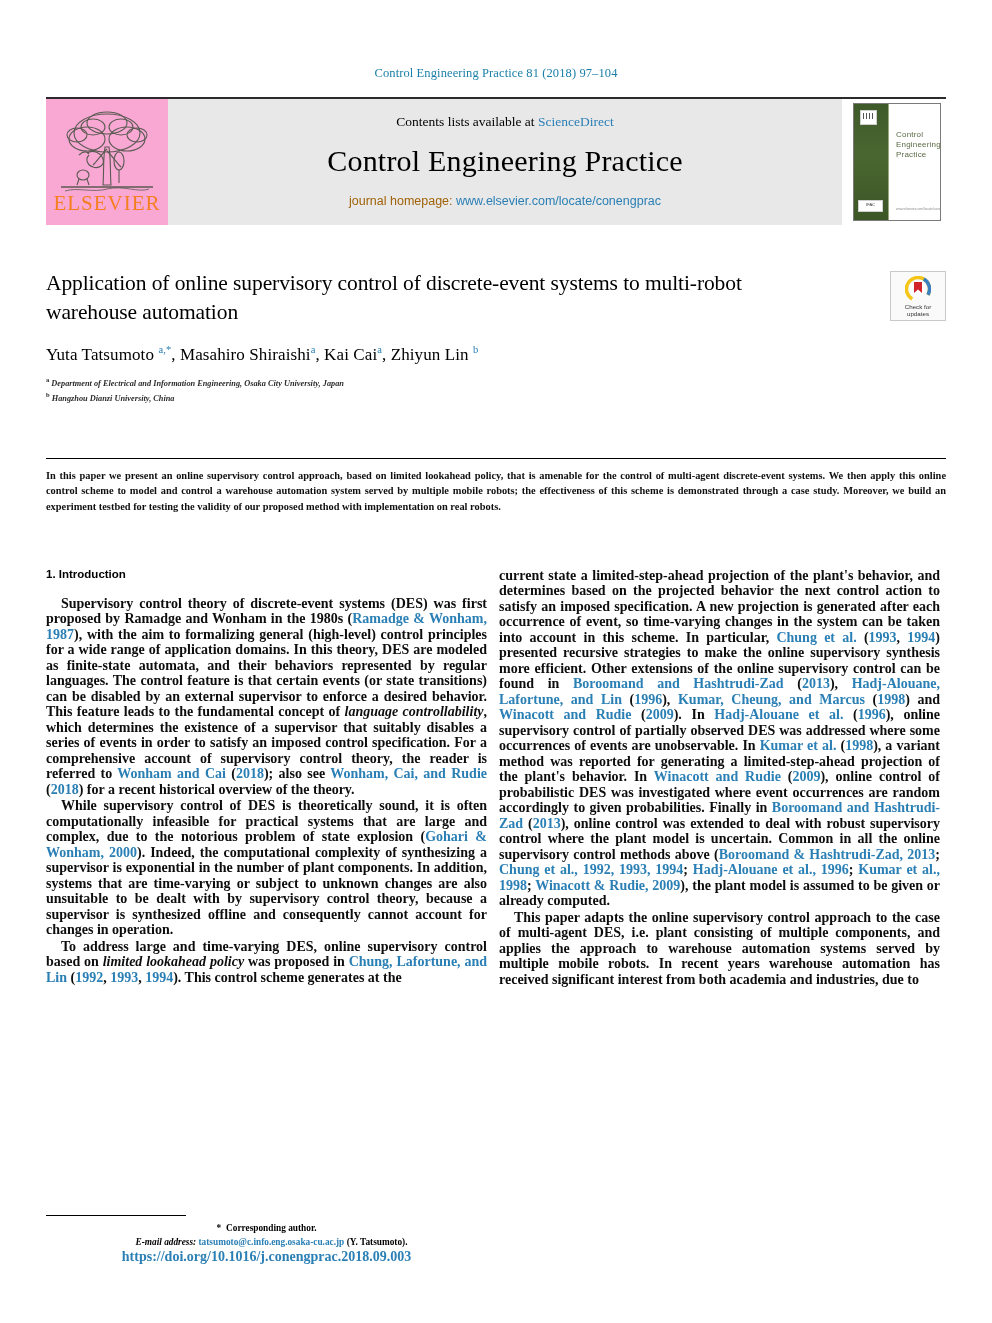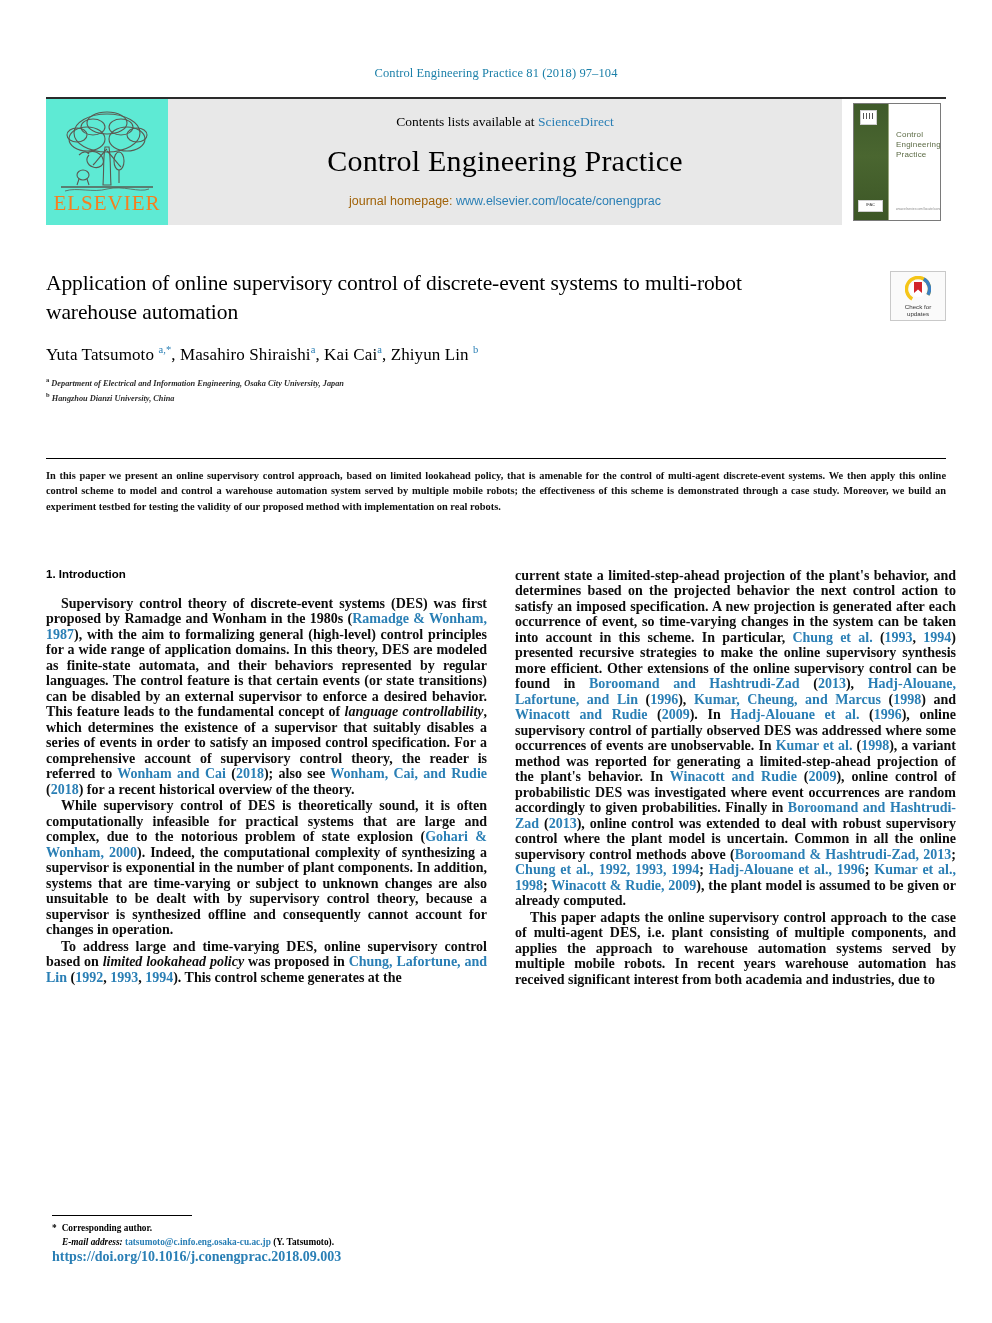--- a/index.html
+++ b/index.html
@@ -31,21 +31,21 @@
     display: flex;
     align-items: stretch;
     height: 128px;
   }
   .banner-logo {
     width: 122px;
     flex: 0 0 122px;
     display: flex;
     align-items: center;
     justify-content: center;
-    background: #5eead4;
+    background: #f9a8d4;
     padding: 2px 4px 4px 4px;
   }
   .banner-center {
     flex: 1 1 auto;
     background: #e8e8e8;
     display: flex;
     flex-direction: column;
     align-items: center;
     justify-content: center;
     padding: 6px 0 8px 0;
@@ -194,21 +194,21 @@
     text-align: justify;
     margin-top: 9px;
     font-weight: bold;
     color: #101010;
   }
 
   
   .body-wrap {
     margin: 54px 46px 0 46px;
     display: flex;
-    gap: 28px;
+    gap: 12px;
   }
   .col { width: 441px; flex: 0 0 441px; }
   .col.right { }
   .sec-title {
     font-family: "Liberation Sans", sans-serif;
     font-weight: bold;
     font-size: 11.5px;
     margin-bottom: 16px;
   }
   .para {
@@ -221,23 +221,24 @@
     color: #0d0d0d;
     hyphens: auto;
   }
   .para.cont { text-indent: 0; }
   .para i { font-style: italic; }
   .ref { color: #2a7fb5; }
 
   
   .footer {
     position: absolute;
-    left: 52px;
+    left: 46px;
     bottom: 58px;
     width: 441px;
+    text-align: center;
   }
   .fn-rule { border-top: 1px solid #000; width: 140px; margin-bottom: 6px; }
   .fn-line {
     font-size: 9.3px; line-height: 13.4px; font-weight: bold;
   }
   .fn-line .star { margin-right: 5px; }
   .fn-email { margin-left: 10px; }
   .fn-email i { font-style: italic; }
   .doi {
     margin-top: 0;

